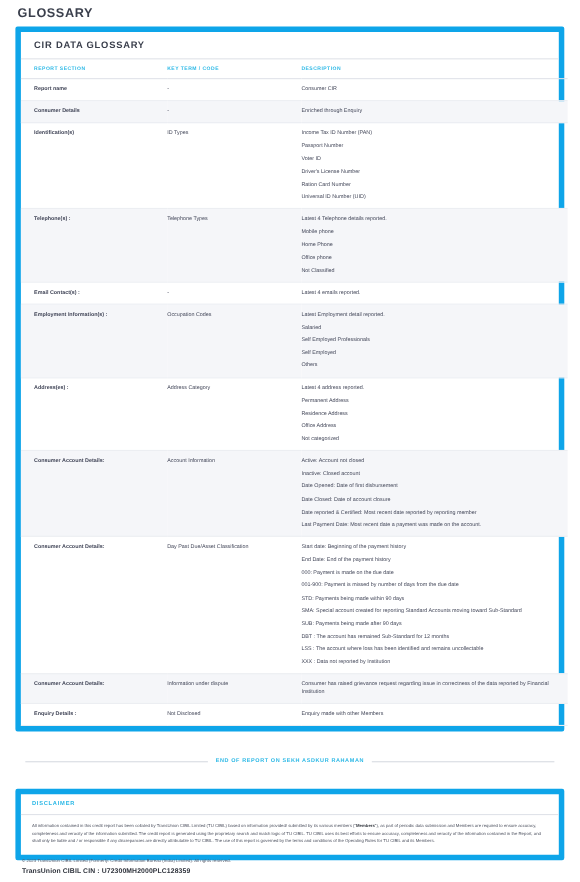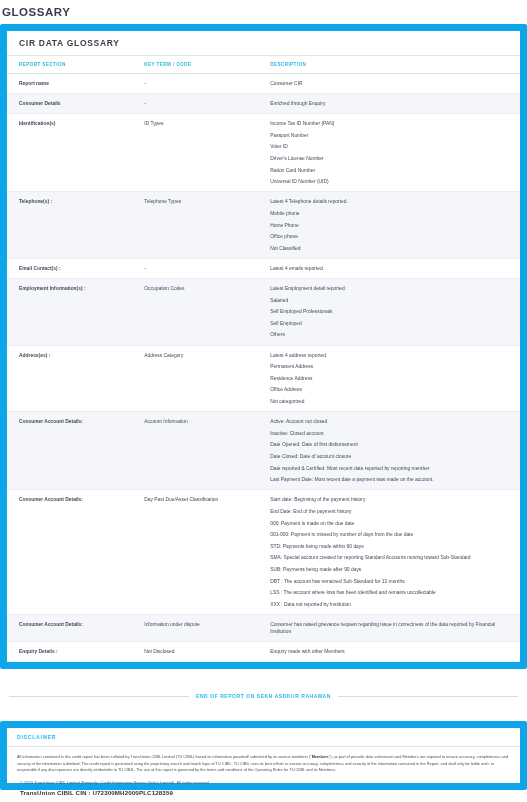--- a/index.html
+++ b/index.html
@@ -12,34 +12,34 @@
     height: 802px;
     font-family: "Liberation Sans", sans-serif;
     color: #3b3f4a;
     -webkit-font-smoothing: antialiased;
   }
   .page {
     position: relative;
     width: 527px;
     height: 802px;
     box-sizing: border-box;
-    padding: 0 0;
+    padding: 0 14px;
   }
   .page-title {
     font-size: 11.5px;
     font-weight: bold;
     letter-spacing: 0.55px;
     color: #3a3f4c;
     padding: 6px 0 6px 2px;
     margin: 0;
   }
 
   
   .card {
-    border: 7px solid #0ea5e9;
+    border: 5px solid #0ea5e9;
     border-radius: 2px;
     background: #fff;
     box-sizing: border-box;
   }
   .card-title {
     font-size: 8.5px;
     font-weight: bold;
     letter-spacing: 0.7px;
     color: #3a3f4c;
     padding: 7px 0 7px 12px;

